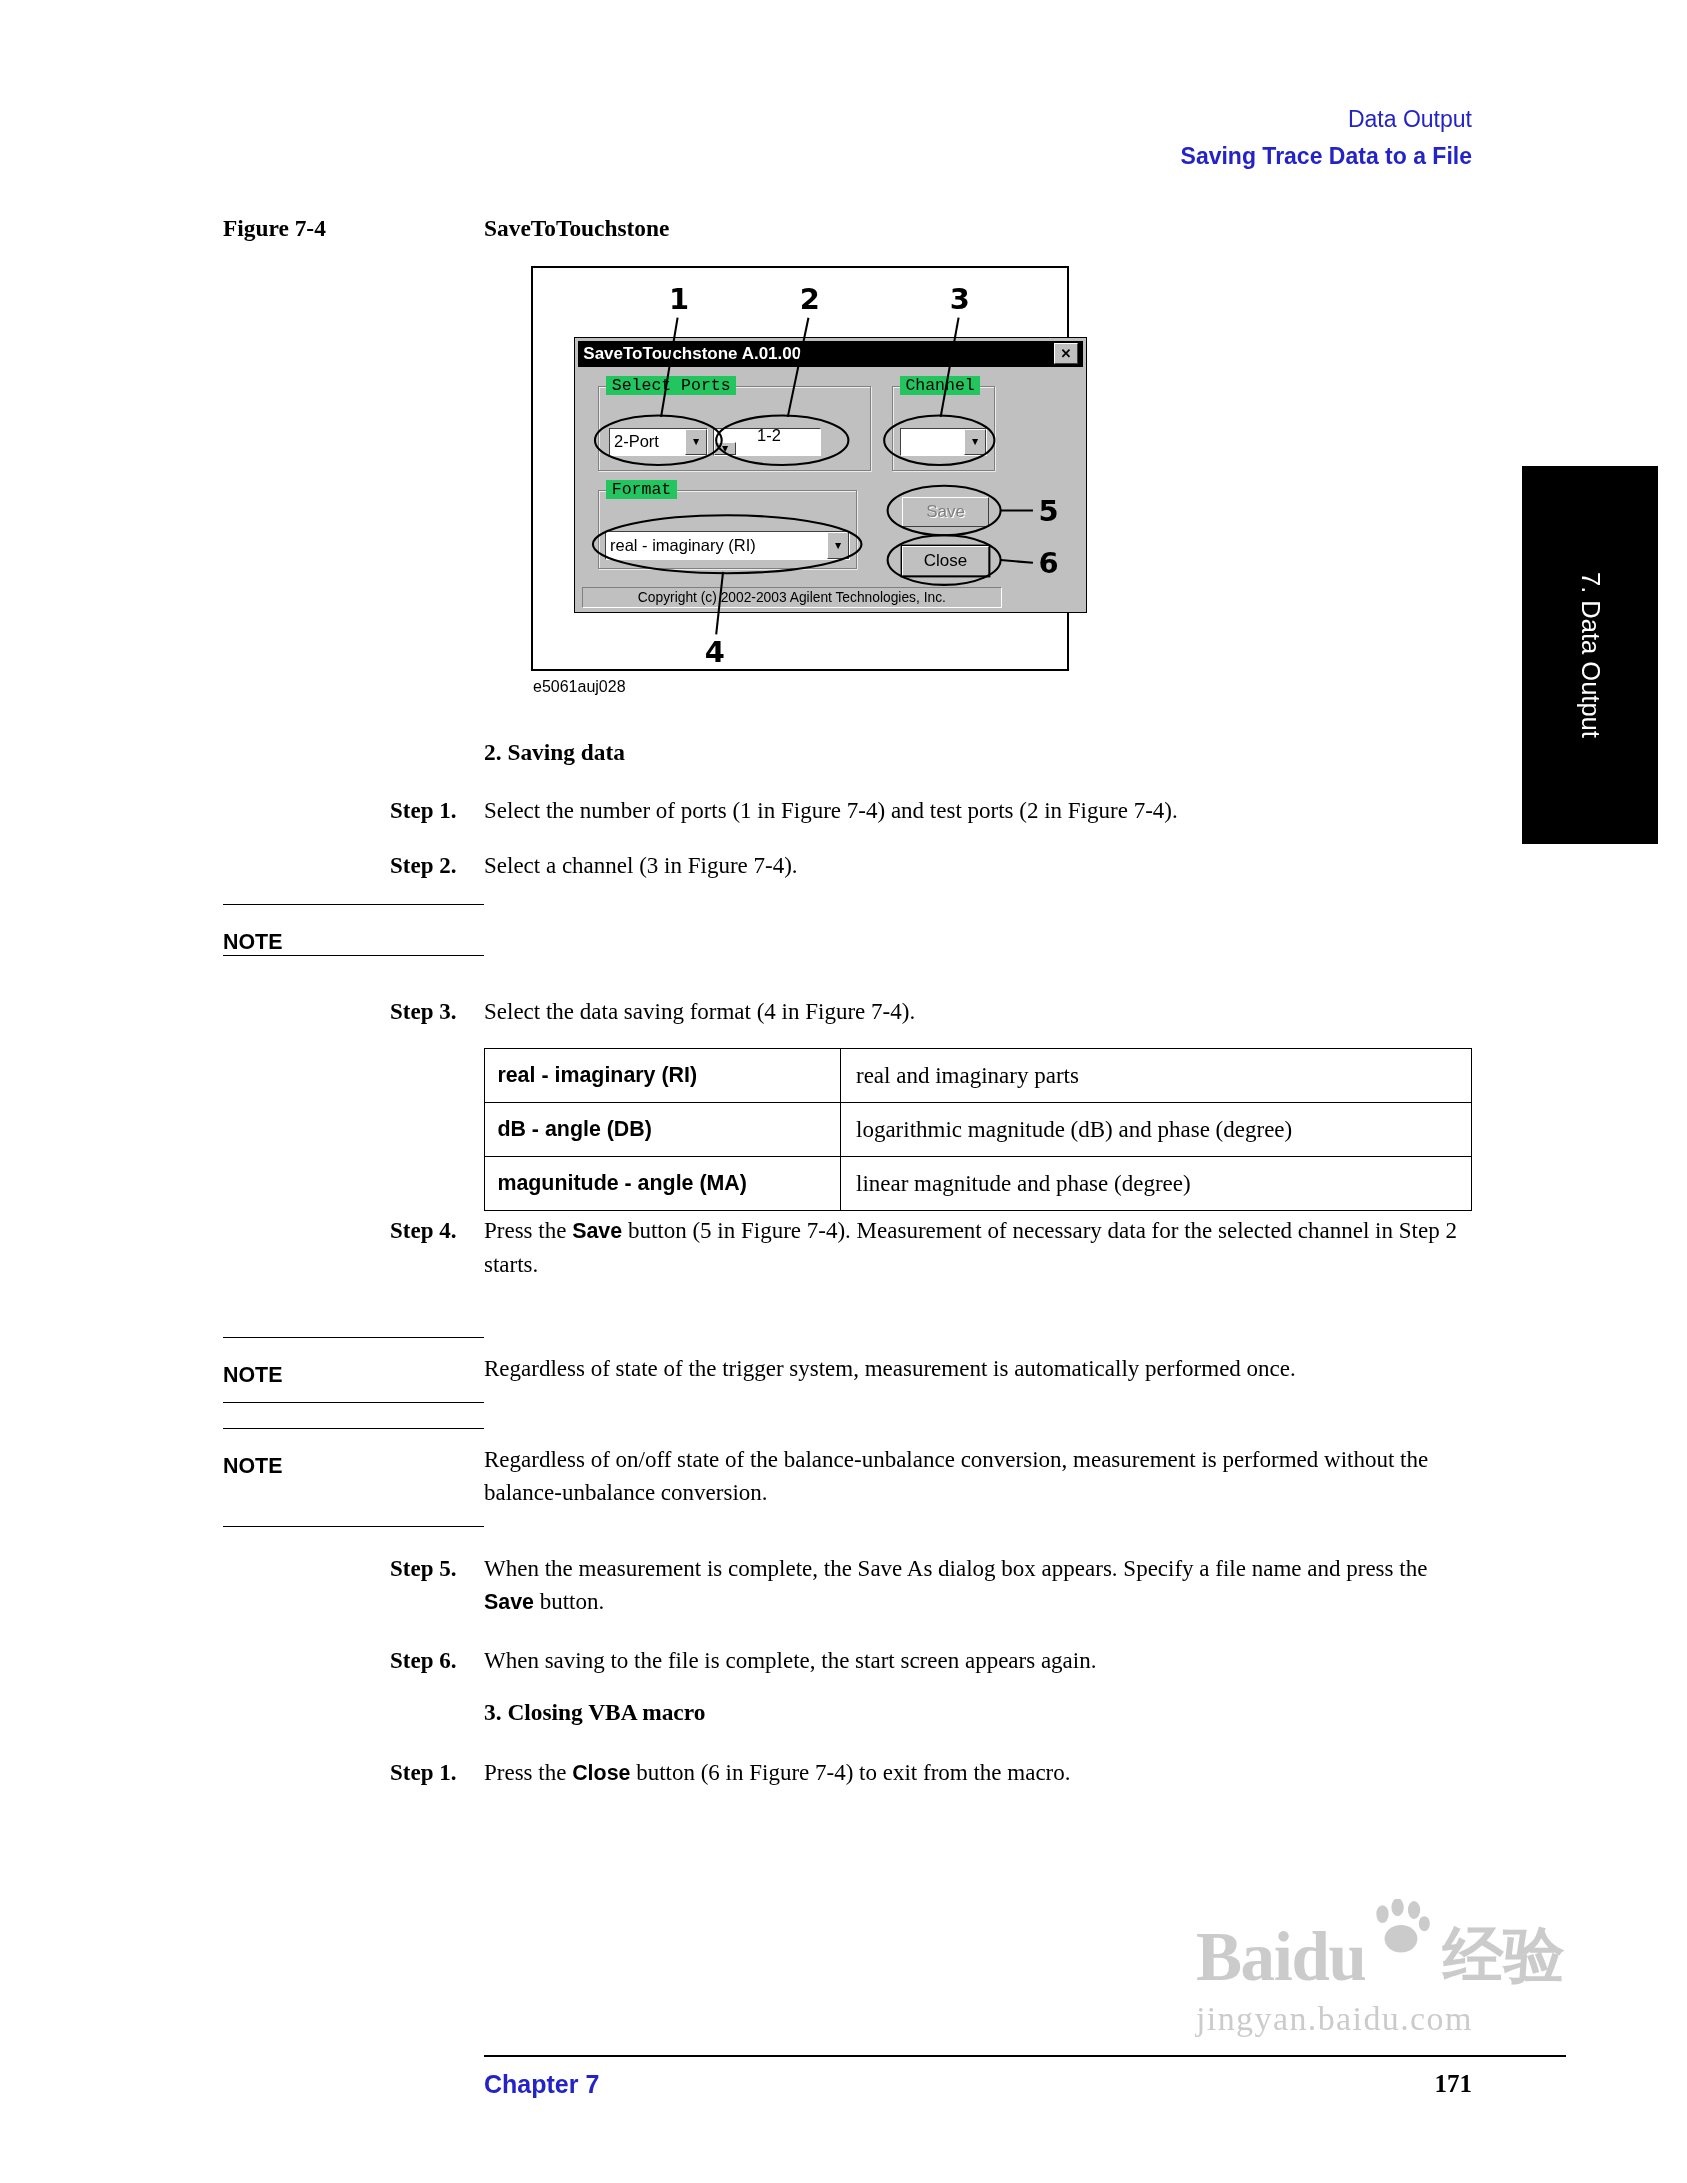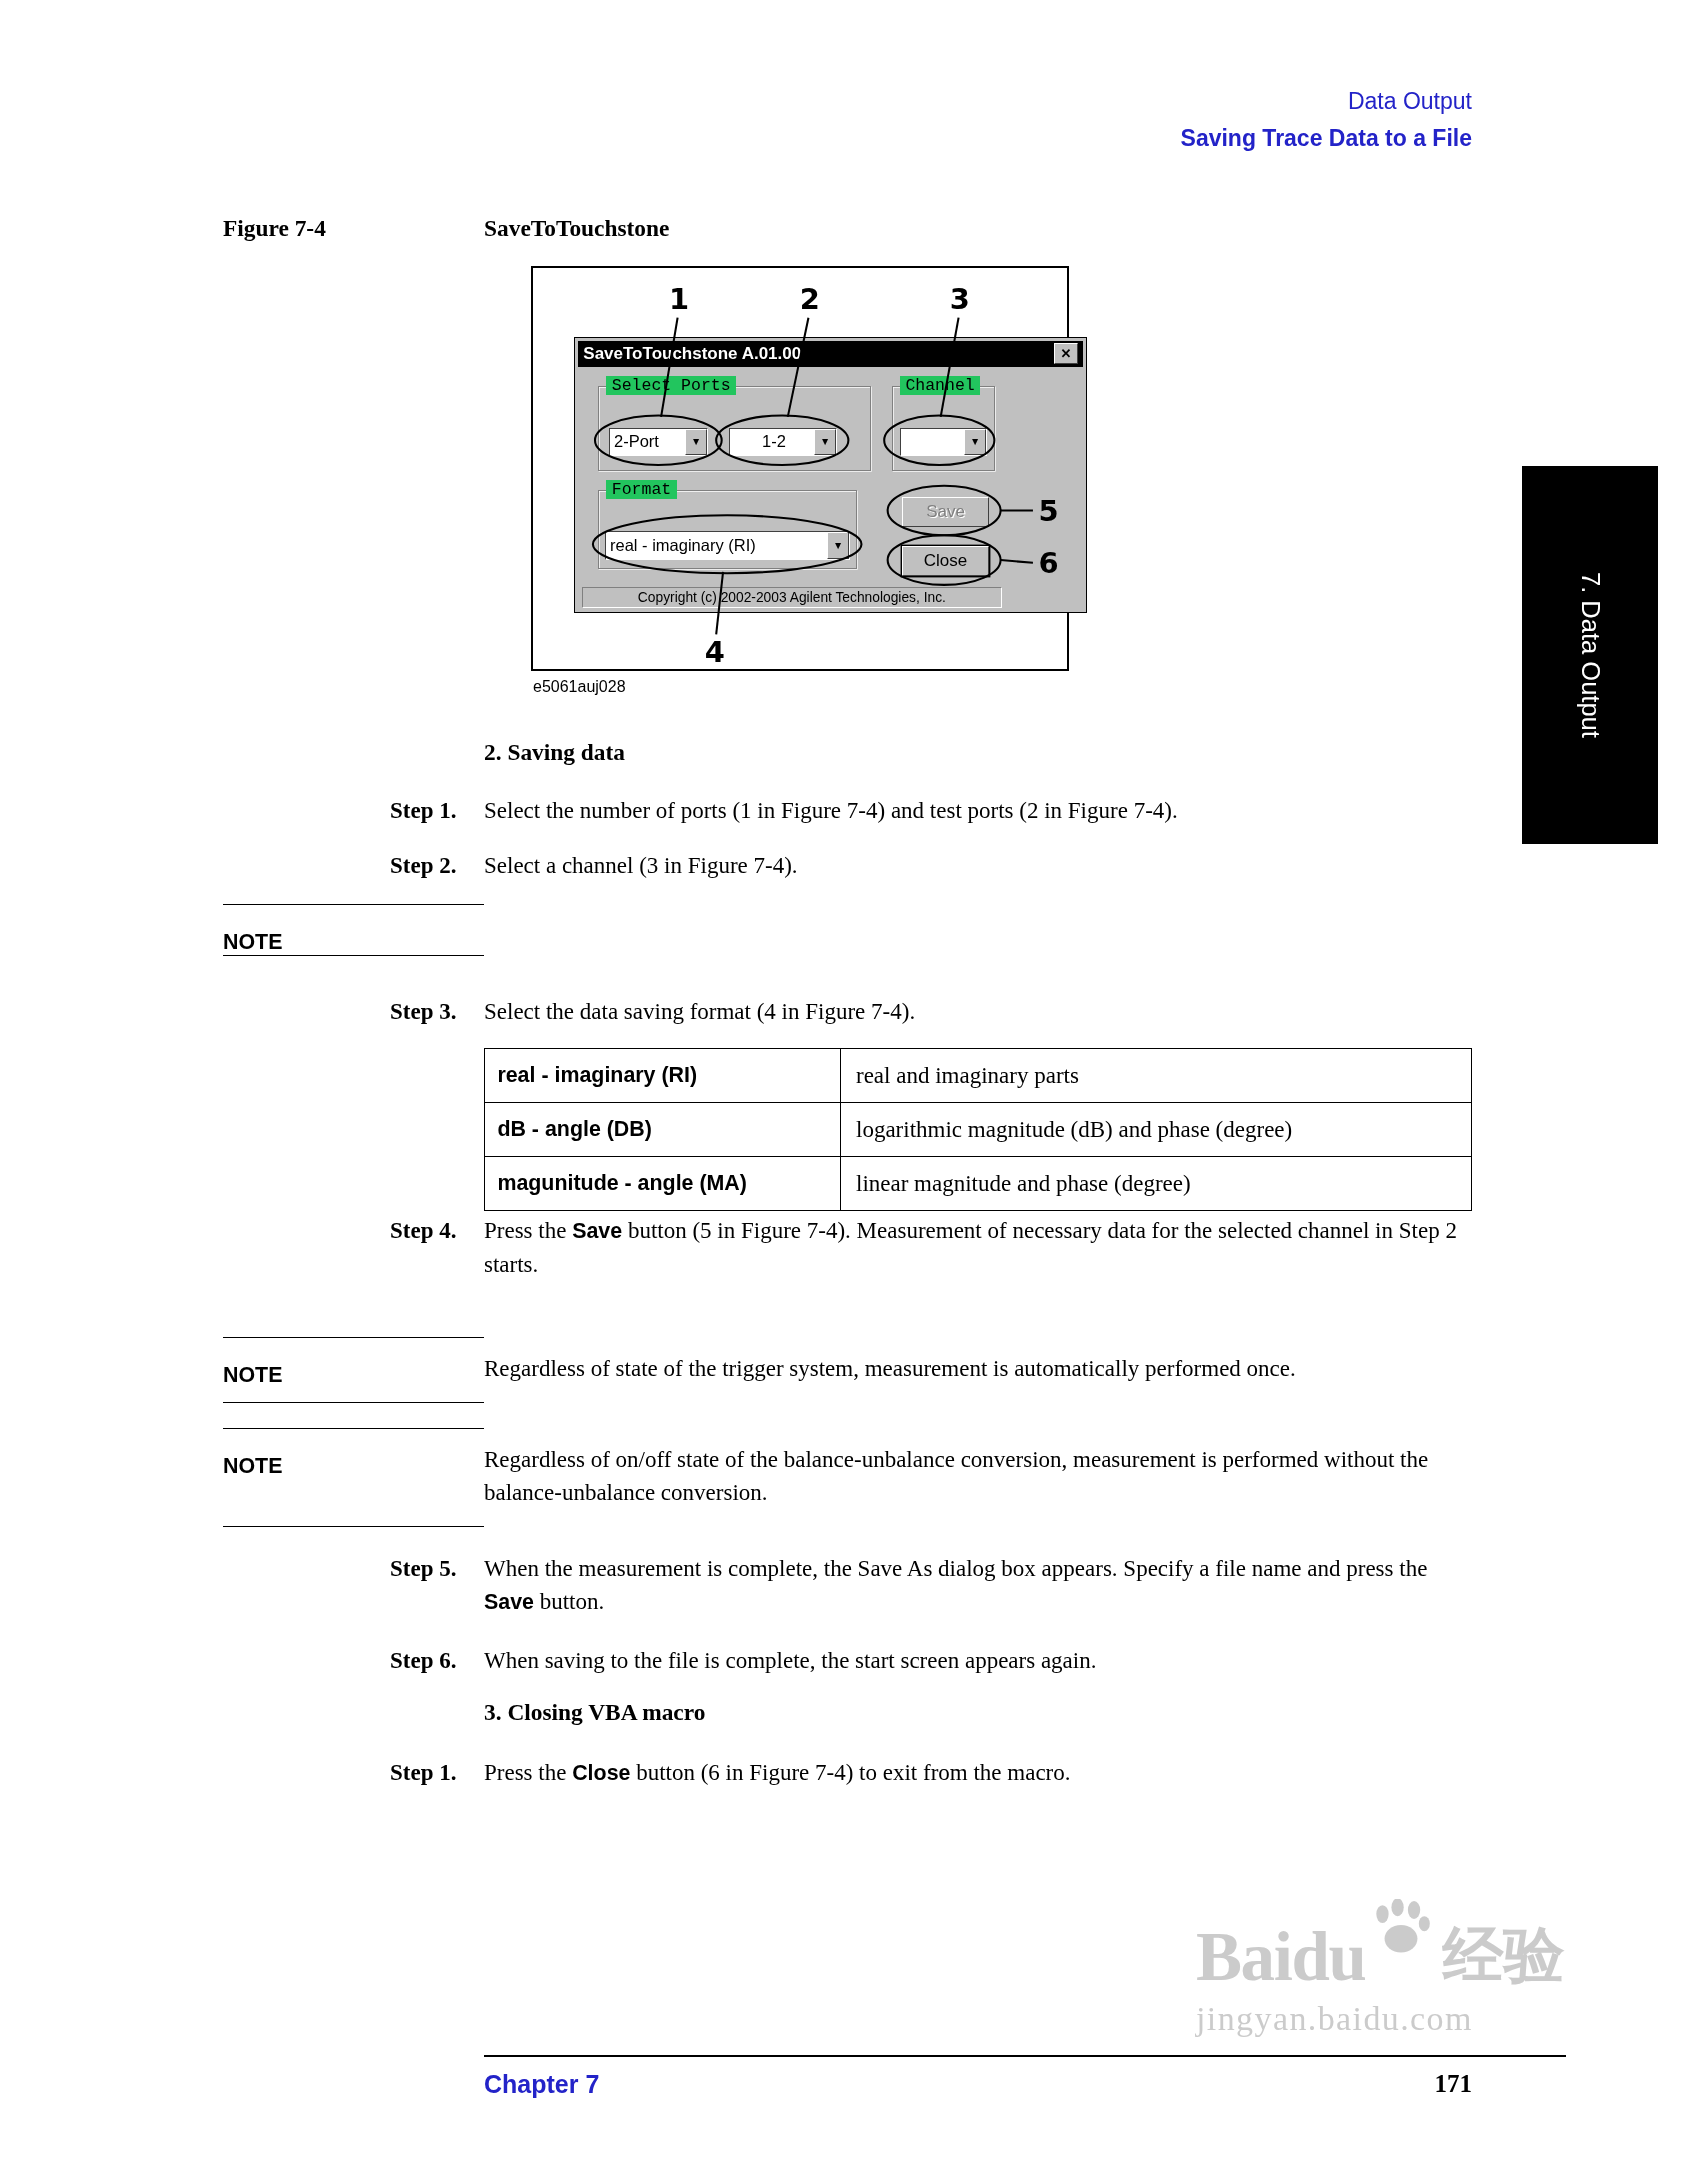--- a/index.html
+++ b/index.html
@@ -5,21 +5,21 @@
   * { margin:0; padding:0; box-sizing:border-box; }
   html,body { background:#ffffff; }
   body {
     width:1687px; height:2183px; position:relative; overflow:hidden;
     font-family:"Liberation Serif", serif; color:#000;
   }
 
   
   .header-right { position:absolute; top:88px; right:215px; text-align:right;
     font-family:"Liberation Sans", sans-serif; color:#2323c8; }
-  .header-line1 { font-size:23px; }
+  .header-line1 { font-size:23px;margin-top:18px; }
   .header-line2 { font-size:23px; font-weight:bold; margin-top:9.6px; }
 
   
   .figure-label { position:absolute; left:223px; top:215px; font-size:23.4px; font-weight:bold; }
   .figure-title { position:absolute; left:484px; top:215px; font-size:23.4px; font-weight:bold; }
 
   
   .figure-box { position:absolute; left:531px; top:266px; width:538px; height:405px;
     border:2.1px solid #000; background:#fff; }
   .figure-caption { position:absolute; left:533px; top:678px; font-size:16px;
@@ -116,21 +116,21 @@
       <span class="titlebar-close">✕</span>
     </div>
 
     <div class="groupbox" style="left:23.4px; top:48px; width:273px; height:85px;">
       <span class="groupbox-label">Select Ports</span>
     </div>
     <div class="combo" style="left:34px; top:90px; width:99px; height:27.6px;">
       <span class="combo-text">2-Port</span>
       <span class="combo-btn">▼</span>
     </div>
-    <div class="combo" style="left:154px; top:90px; width:108px; height:27.6px;">
+    <div class="combo" style="left:138px; top:90px; width:108px; height:27.6px;flex-direction:column;">
       <span class="combo-text" style="justify-content:center;">1-2</span>
       <span class="combo-btn">▼</span>
     </div>
 
     <div class="groupbox" style="left:317px; top:48px; width:103px; height:85px;">
       <span class="groupbox-label">Channel</span>
     </div>
     <div class="combo" style="left:325px; top:90px; width:87px; height:27.6px;">
       <span class="combo-text"></span>
       <span class="combo-btn">▼</span>

